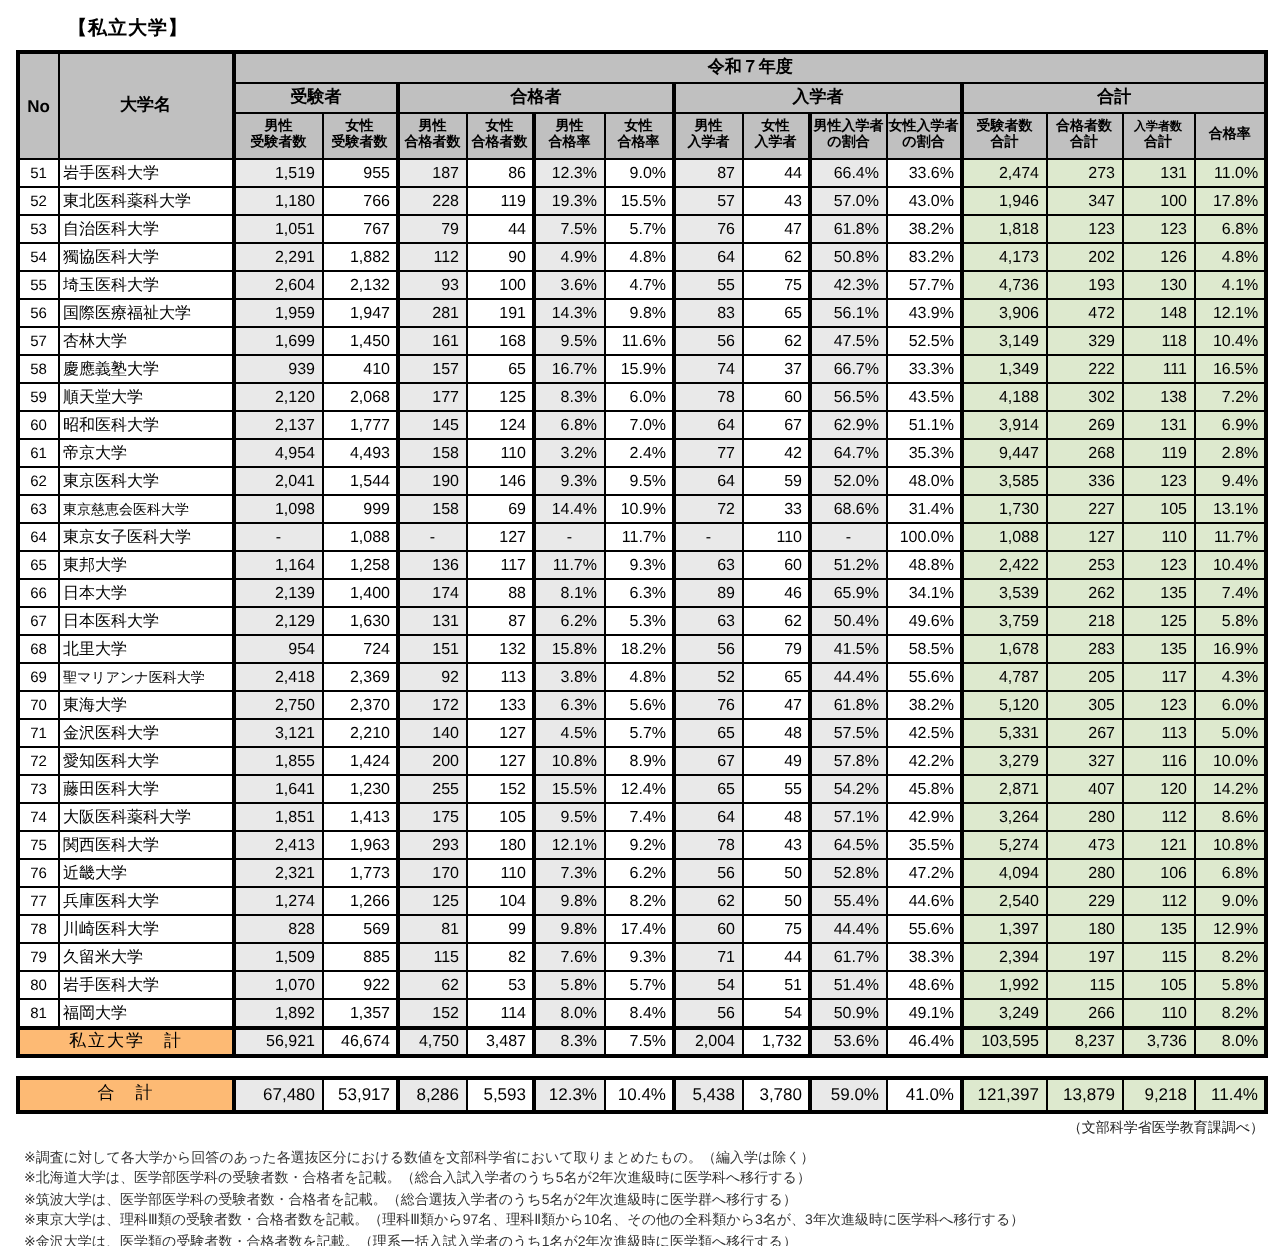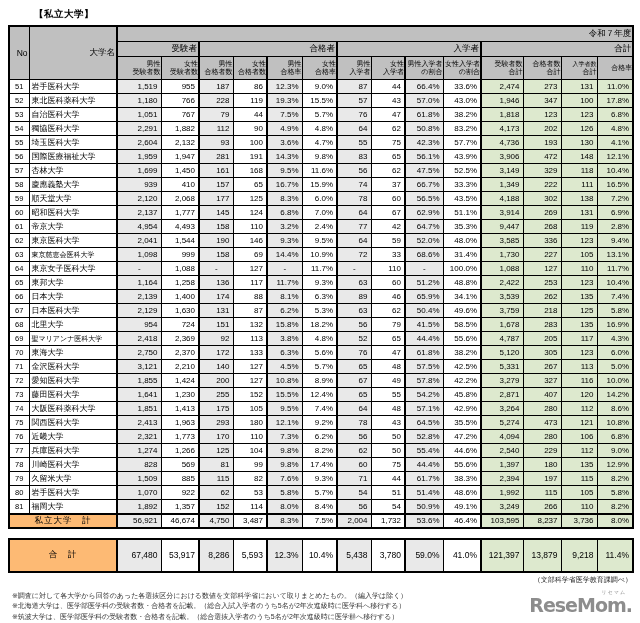--- a/index.html
+++ b/index.html
@@ -1,38 +1,38 @@
 <!DOCTYPE html>
 <html><head>
 <meta charset="utf-8">
 <style>
   html,body{margin:0;padding:0;background:#fff;}
   body{width:640px;height:623px;position:relative;font-family:"Liberation Sans","DejaVu Sans",sans-serif;color:#000;}
   .wrap{padding:6px 8px 0 8px;}
   .title{font-size:9.5px;font-weight:bold;margin:2px 0 4px 26px;letter-spacing:.5px;}
   table.main{border-collapse:collapse;table-layout:fixed;width:624px;border:2px solid #000;}
   table.main th,table.main td{border:1px solid #000;overflow:hidden;white-space:nowrap;box-sizing:border-box;}
-  thead th{background:#c0c0c0;font-weight:normal;text-align:right;vertical-align:middle;}
+  thead th{background:#c0c0c0;font-weight:bold;text-align:center;vertical-align:middle;}
   tr.yr th{height:13px;font-size:8.5px;}
   tr.grp th{height:13px;font-size:8.5px;}
   th.sub{height:23px;font-size:7px;line-height:8px;padding:1px 0;}
   th.sub .tiny{font-size:6px;}
   td{height:14px;font-size:8px;padding:0 3px;vertical-align:middle;}
   td.no{text-align:center;font-size:7.5px;padding:0 1px;}
   td.uname{text-align:left;font-size:8px;padding:0 2px;margin-top:23px;}
   td.uname.long{font-size:7px;}
   td.num{text-align:right;}
   td.dash{text-align:center;}
   .g{background:#e9e9e9;}
   .grn{background:#dde9ce;}
   .b2{border-left-width:2px !important;}
   tr.ptotal td{border-top-width:2px;}
   td.plabel{text-align:center;font-size:8.5px;letter-spacing:1px;background:#fdba74;}
   table.gtable{margin-top:9px;}
-  table.gtable td{height:33px;font-size:8.5px;}
+  table.gtable td{height:17px;font-size:8.5px;}
   .src{width:624px;font-size:7px;text-align:right;margin-top:2px;color:#222;}
   .fnotes{margin:6px 0 0 4px;font-size:7px;line-height:10.5px;color:#333;}
   .fnotes div{white-space:nowrap;overflow:hidden;}
   .logo{position:absolute;right:8px;bottom:8px;text-align:right;color:#8d8d8d;line-height:1;}
   .logo .ruby{display:block;font-size:5px;letter-spacing:1px;margin-bottom:1px;padding-right:6px;}
   .logo .logotext{font-size:19px;font-weight:bold;letter-spacing:-1px;font-family:"DejaVu Sans",sans-serif;}
 </style>
 </head>
 <body>
 
@@ -748,17 +748,13 @@
   <div class="src">（文部科学省医学教育課調べ）</div>
 
   <div class="fnotes" id="footnotes">
       <div>※調査に対して各大学から回答のあった各選抜区分における数値を文部科学省において取りまとめたもの。（編入学は除く）</div>
       <div>※北海道大学は、医学部医学科の受験者数・合格者を記載。（総合入試入学者のうち5名が2年次進級時に医学科へ移行する）</div>
       <div>※筑波大学は、医学部医学科の受験者数・合格者を記載。（総合選抜入学者のうち5名が2年次進級時に医学群へ移行する）</div>
       <div>※東京大学は、理科Ⅲ類の受験者数・合格者数を記載。（理科Ⅲ類から97名、理科Ⅱ類から10名、その他の全科類から3名が、3年次進級時に医学科へ移行する）</div>
       <div>※金沢大学は、医学類の受験者数・合格者数を記載。（理系一括入試入学者のうち1名が2年次進級時に医学類へ移行する）</div>
     </div>
 
-  <div class="logo">
-    <span class="ruby">リセマム</span>
-    <span class="logotext">ReseMom.</span>
-  </div>
 </div>
 
 </body></html>

